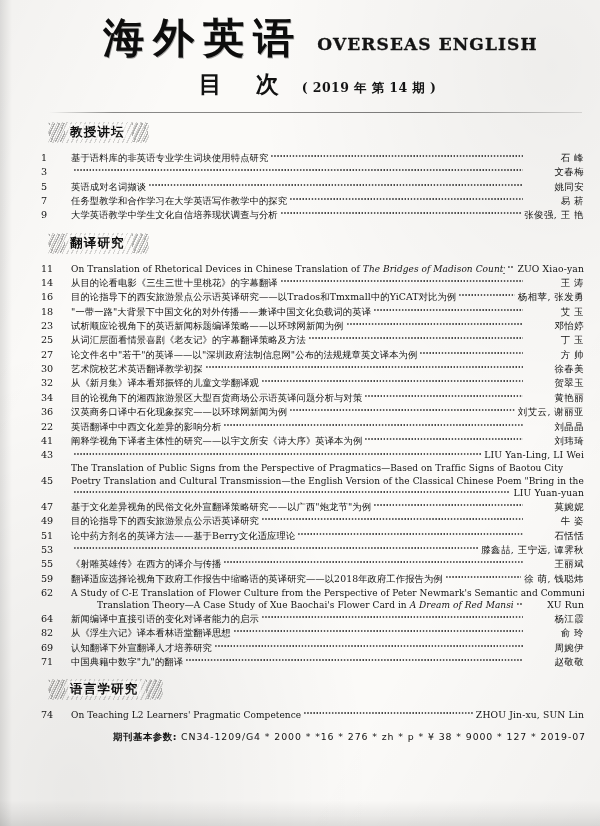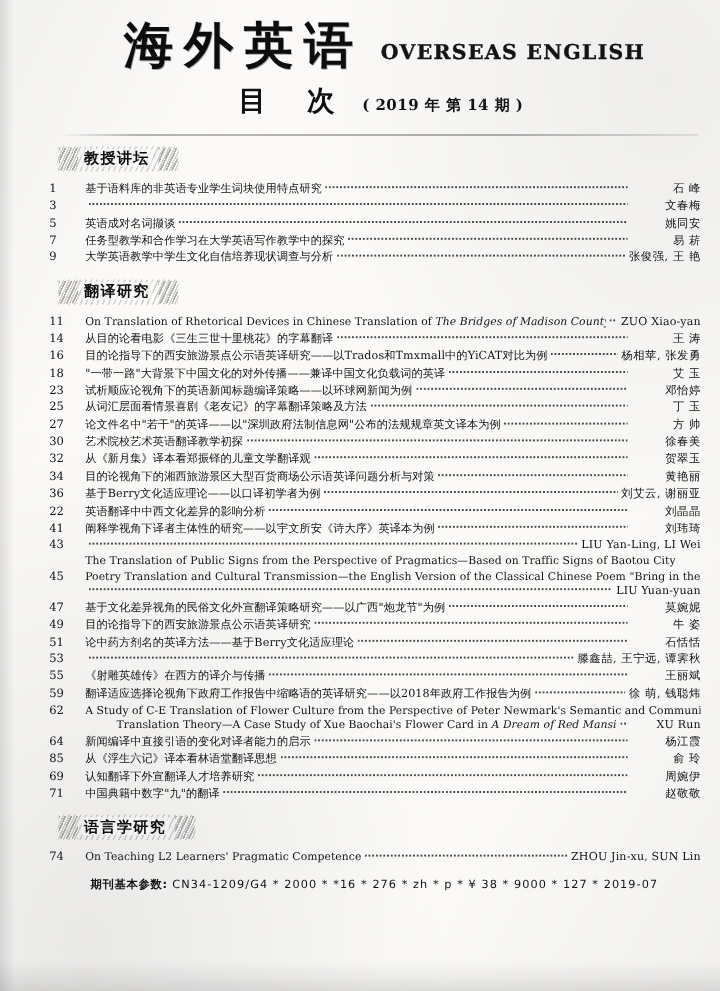--- a/index.html
+++ b/index.html
@@ -190,21 +190,21 @@
     margin: 0 3px;
     background-image: radial-gradient(circle at 1px 50%, rgba(0,0,0,0.72) 0.75px, rgba(0,0,0,0) 0.9px);
     background-size: 3.1px 100%;
     background-repeat: repeat-x;
     background-position: 0 78%;
   }
   .ital { font-style: italic; }
 
   .footer-params {
     margin: 9px 0 0 0;
-    text-align: center;
+    text-align: right;
     font-family: "DejaVu Sans", "Liberation Sans", sans-serif;
     font-size: 9.4px;
     letter-spacing: 0.9px;
     color: #121212;
   }
   .footer-params b { font-weight: 700; letter-spacing: 0.6px; }
   .smudge {
     position: absolute;
     left: 0; right: 0; bottom: 0; height: 26px;
     background: linear-gradient(180deg, rgba(0,0,0,0) 0%, rgba(0,0,0,0.06) 60%, rgba(0,0,0,0.11) 100%);
@@ -375,21 +375,21 @@
         <div class="body-col">
           <div class="ttl">目的论视角下的湘西旅游景区大型百货商场公示语英译问题分析与对策</div>
           <div class="leader"></div>
           <div class="auth">黄艳丽</div>
         </div>
       </div>
 
       <div class="entry">
         <div class="pg">36</div>
         <div class="body-col">
-          <div class="ttl">基于Berry文化适应理论——以口译初学者为例</div>
+          <div class="ttl">汉英商务口译中石化现象探究——以环球网新闻为例</div>
           <div class="leader"></div>
           <div class="auth">刘艾云, 谢丽亚</div>
         </div>
       </div>
 
       <div class="entry">
         <div class="pg">22</div>
         <div class="body-col">
           <div class="ttl">英语翻译中中西文化差异的影响分析</div>
           <div class="leader"></div>
@@ -502,21 +502,21 @@
       <div class="entry">
         <div class="pg">64</div>
         <div class="body-col">
           <div class="ttl">新闻编译中直接引语的变化对译者能力的启示</div>
           <div class="leader"></div>
           <div class="auth">杨江霞</div>
         </div>
       </div>
 
       <div class="entry">
-        <div class="pg">85</div>
+        <div class="pg">82</div>
         <div class="body-col">
           <div class="ttl">从《浮生六记》译本看林语堂翻译思想</div>
           <div class="leader"></div>
           <div class="auth">俞 玲</div>
         </div>
       </div>
 
       <div class="entry">
         <div class="pg">69</div>
         <div class="body-col">

